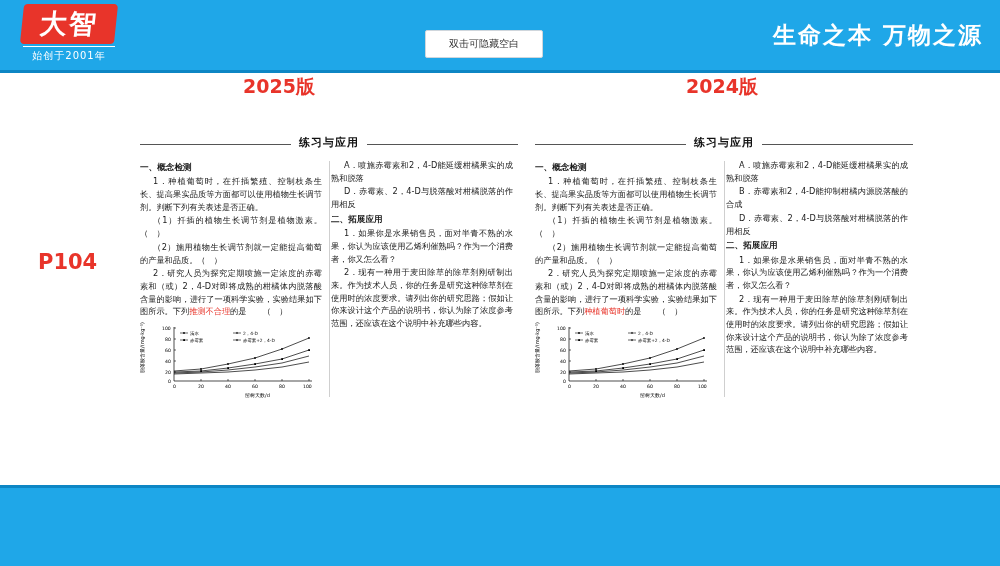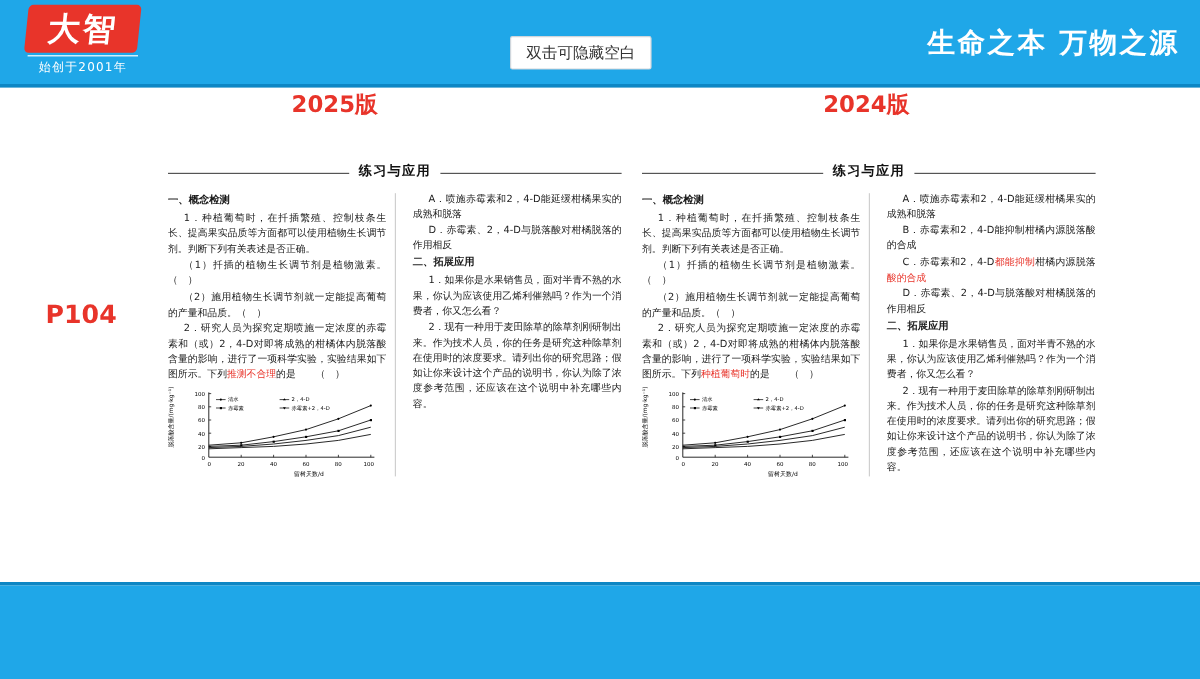--- a/index.html
+++ b/index.html
@@ -29,21 +29,21 @@
     transform:skewX(-6deg);
     font-family:"DejaVu Sans", sans-serif;
   }
   .logo-sub {
     margin-top:2px; color:#ffffff; font-size:10px; letter-spacing:1px;
     border-top:1px solid #ffffff; padding-top:2px; width:92px; text-align:center;
   }
   .hide-blank-btn {
     position:absolute; left:425px; top:30px; width:118px; height:28px;
     background:#ffffff; border:1px solid #cfd6dc; border-radius:2px;
-    color:#333; font-size:13px; display:flex; align-items:center; justify-content:center;
+    color:#333; font-size:10px; display:flex; align-items:center; justify-content:center;
     cursor:pointer;
   }
   .slogan {
     position:absolute; right:17px; top:20px;
     color:#ffffff; font-size:23px; font-weight:bold; letter-spacing:2px;
   }
   .version-label {
     position:absolute; color:#e8342a; font-size:19px; font-weight:bold;
   }
   #ver-2025 { left:243px; top:74px; }
@@ -64,21 +64,21 @@
   }
   .panel-title-row .rule {
     position:absolute; top:9px; left:0; right:0; height:1px; background:#555;
   }
   .panel-title-row .ttl {
     position:absolute; left:50%; transform:translateX(-50%); top:0;
     background:#fff; padding:0 8px; font-size:11px; color:#111; font-weight:bold;
     letter-spacing:1px;
   }
   .cols {
-    display:flex; gap:22px; padding:0 6px; position:relative;
+    display:flex; gap:9px; padding:0 6px; position:relative;
   }
   .cols:before {
     content:""; position:absolute; left:50%; top:2px; bottom:2px; width:1px;
     background:#cfcfcf;
   }
   .col { width:182px; font-size:8.2px; line-height:1.55; color:#1a1a1a; text-align:justify; }
   .sec-head { font-weight:bold; font-size:8.6px; margin:2px 0 1px 0; }
   .para { margin:0 0 1px 0; text-indent:0; }
   .indent { text-indent:1.6em; }
   .r { color:#e8342a; }
@@ -263,21 +263,20 @@
             <line x1="93" y1="19" x2="101" y2="19" stroke="#000" stroke-width="0.6"></line>
               <polygon points="97,20.2 98.2,18.4 95.8,18.4"></polygon>
             <text x="103" y="20.5">赤霉素+2，4-D</text>
           </g>
         </svg>
       </div>
     </div>
     <div class="col">
       <p class="para indent">A．喷施赤霉素和2，4-D能延缓柑橘果实的成熟和脱落</p>
       <p class="para indent">B．赤霉素和2，4-D能抑制柑橘内源脱落酸的合成</p>
-      <p class="para indent"><span>C．赤霉素和2，4-D</span><span class="r">都能抑制</span><span>柑橘内源脱落</span><span class="r">酸的合成</span></p>
       <p class="para indent">D．赤霉素、2，4-D与脱落酸对柑橘脱落的作用相反</p>
       <div class="sec-head">二、拓展应用</div>
       <p class="para indent">1．如果你是水果销售员，面对半青不熟的水果，你认为应该使用乙烯利催熟吗？作为一个消费者，你又怎么看？</p>
       <p class="para indent">2．现有一种用于麦田除草的除草剂刚研制出来。作为技术人员，你的任务是研究这种除草剂在使用时的浓度要求。请列出你的研究思路；假如让你来设计这个产品的说明书，你认为除了浓度参考范围，还应该在这个说明中补充哪些内容。</p>
     </div>
   </div>
 </div>
 
 <div class="footer-top-line"></div>
 <div class="footer"></div>

